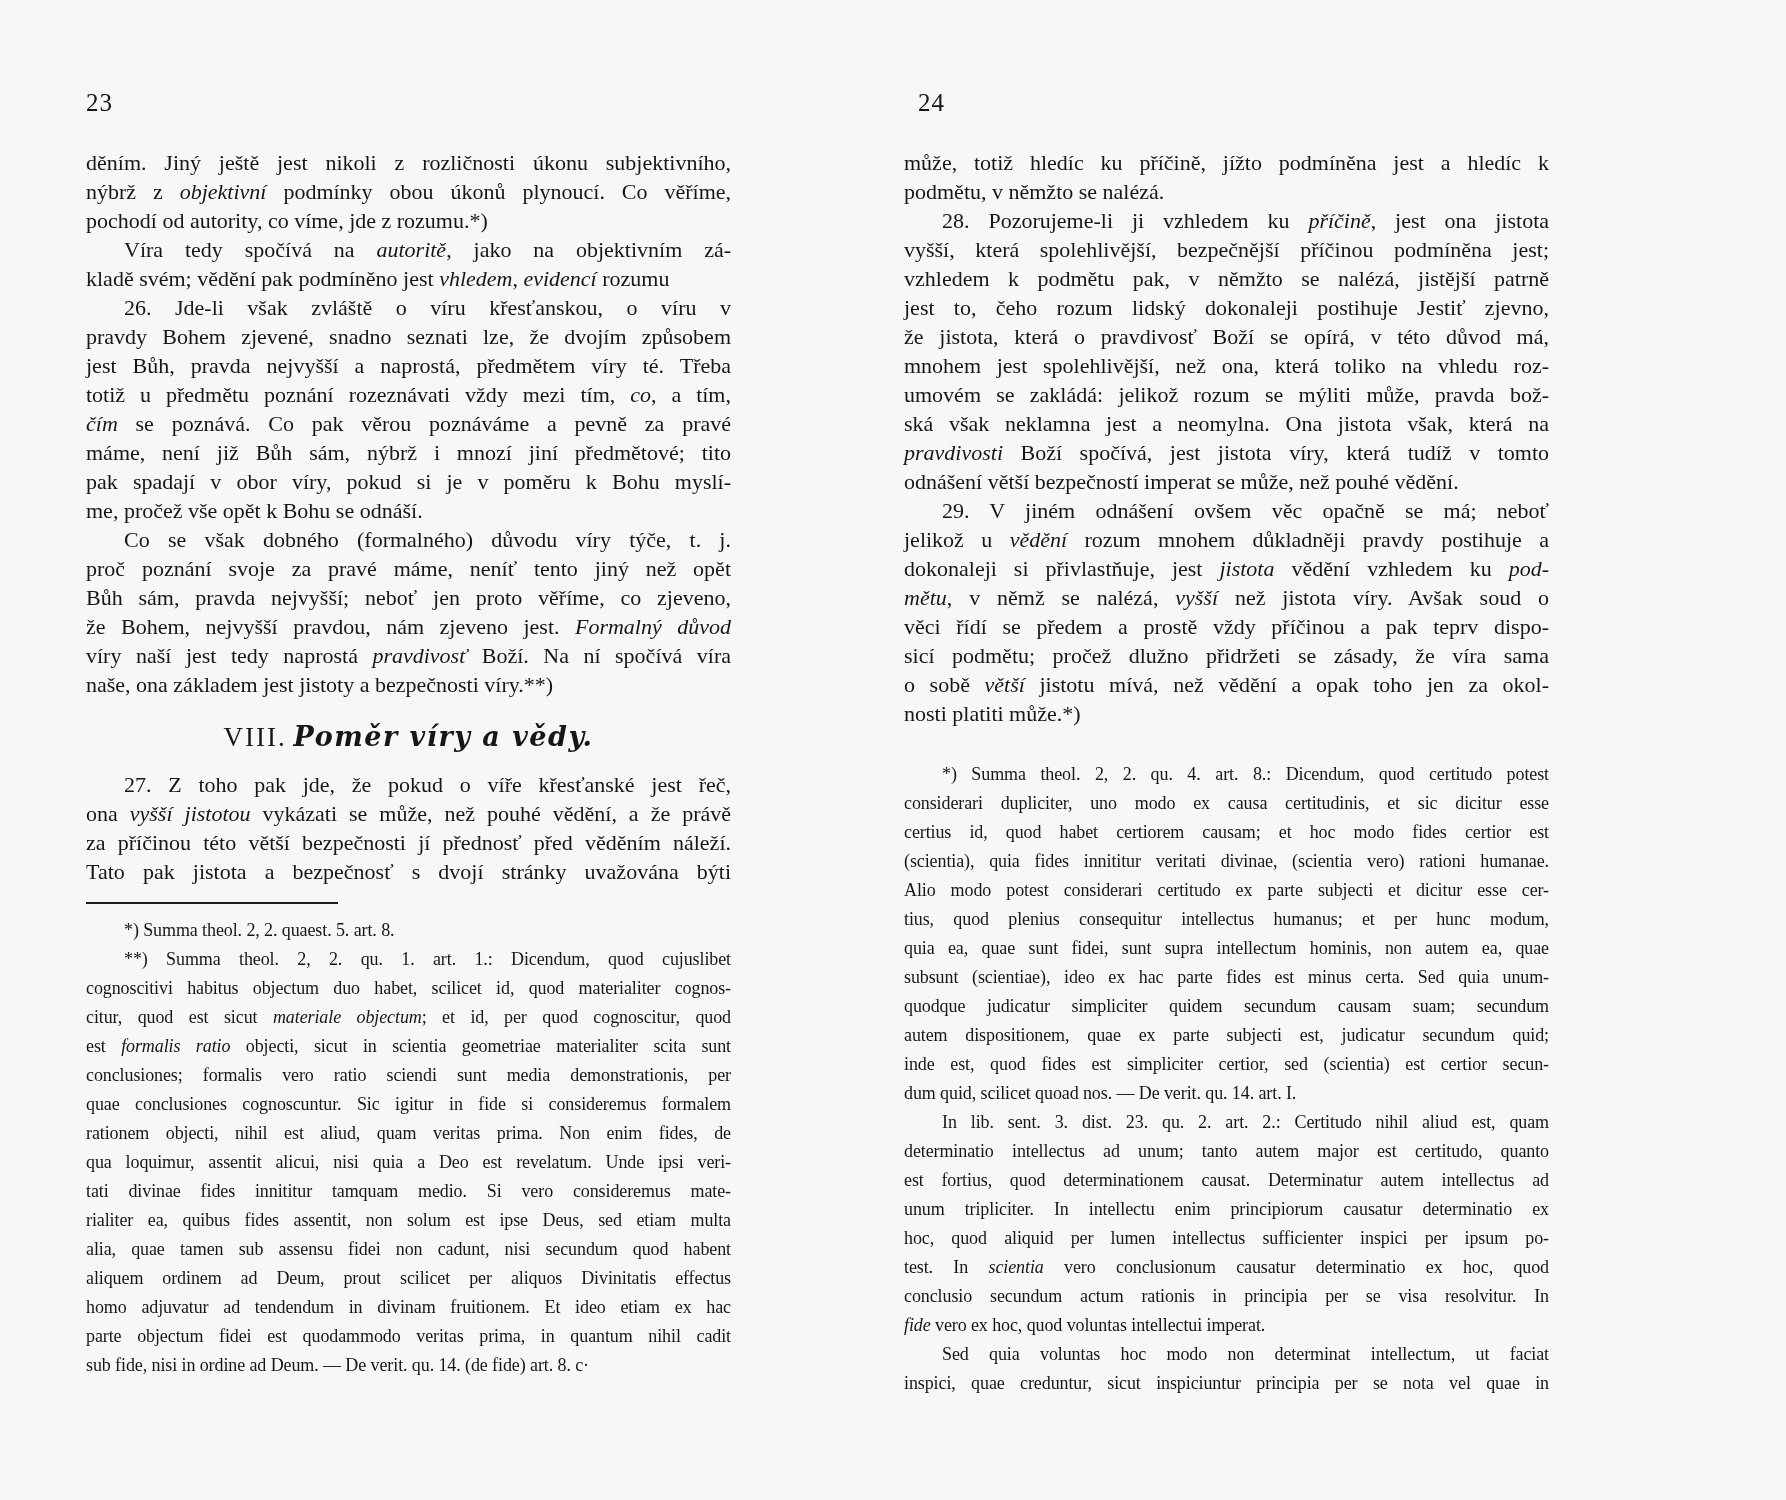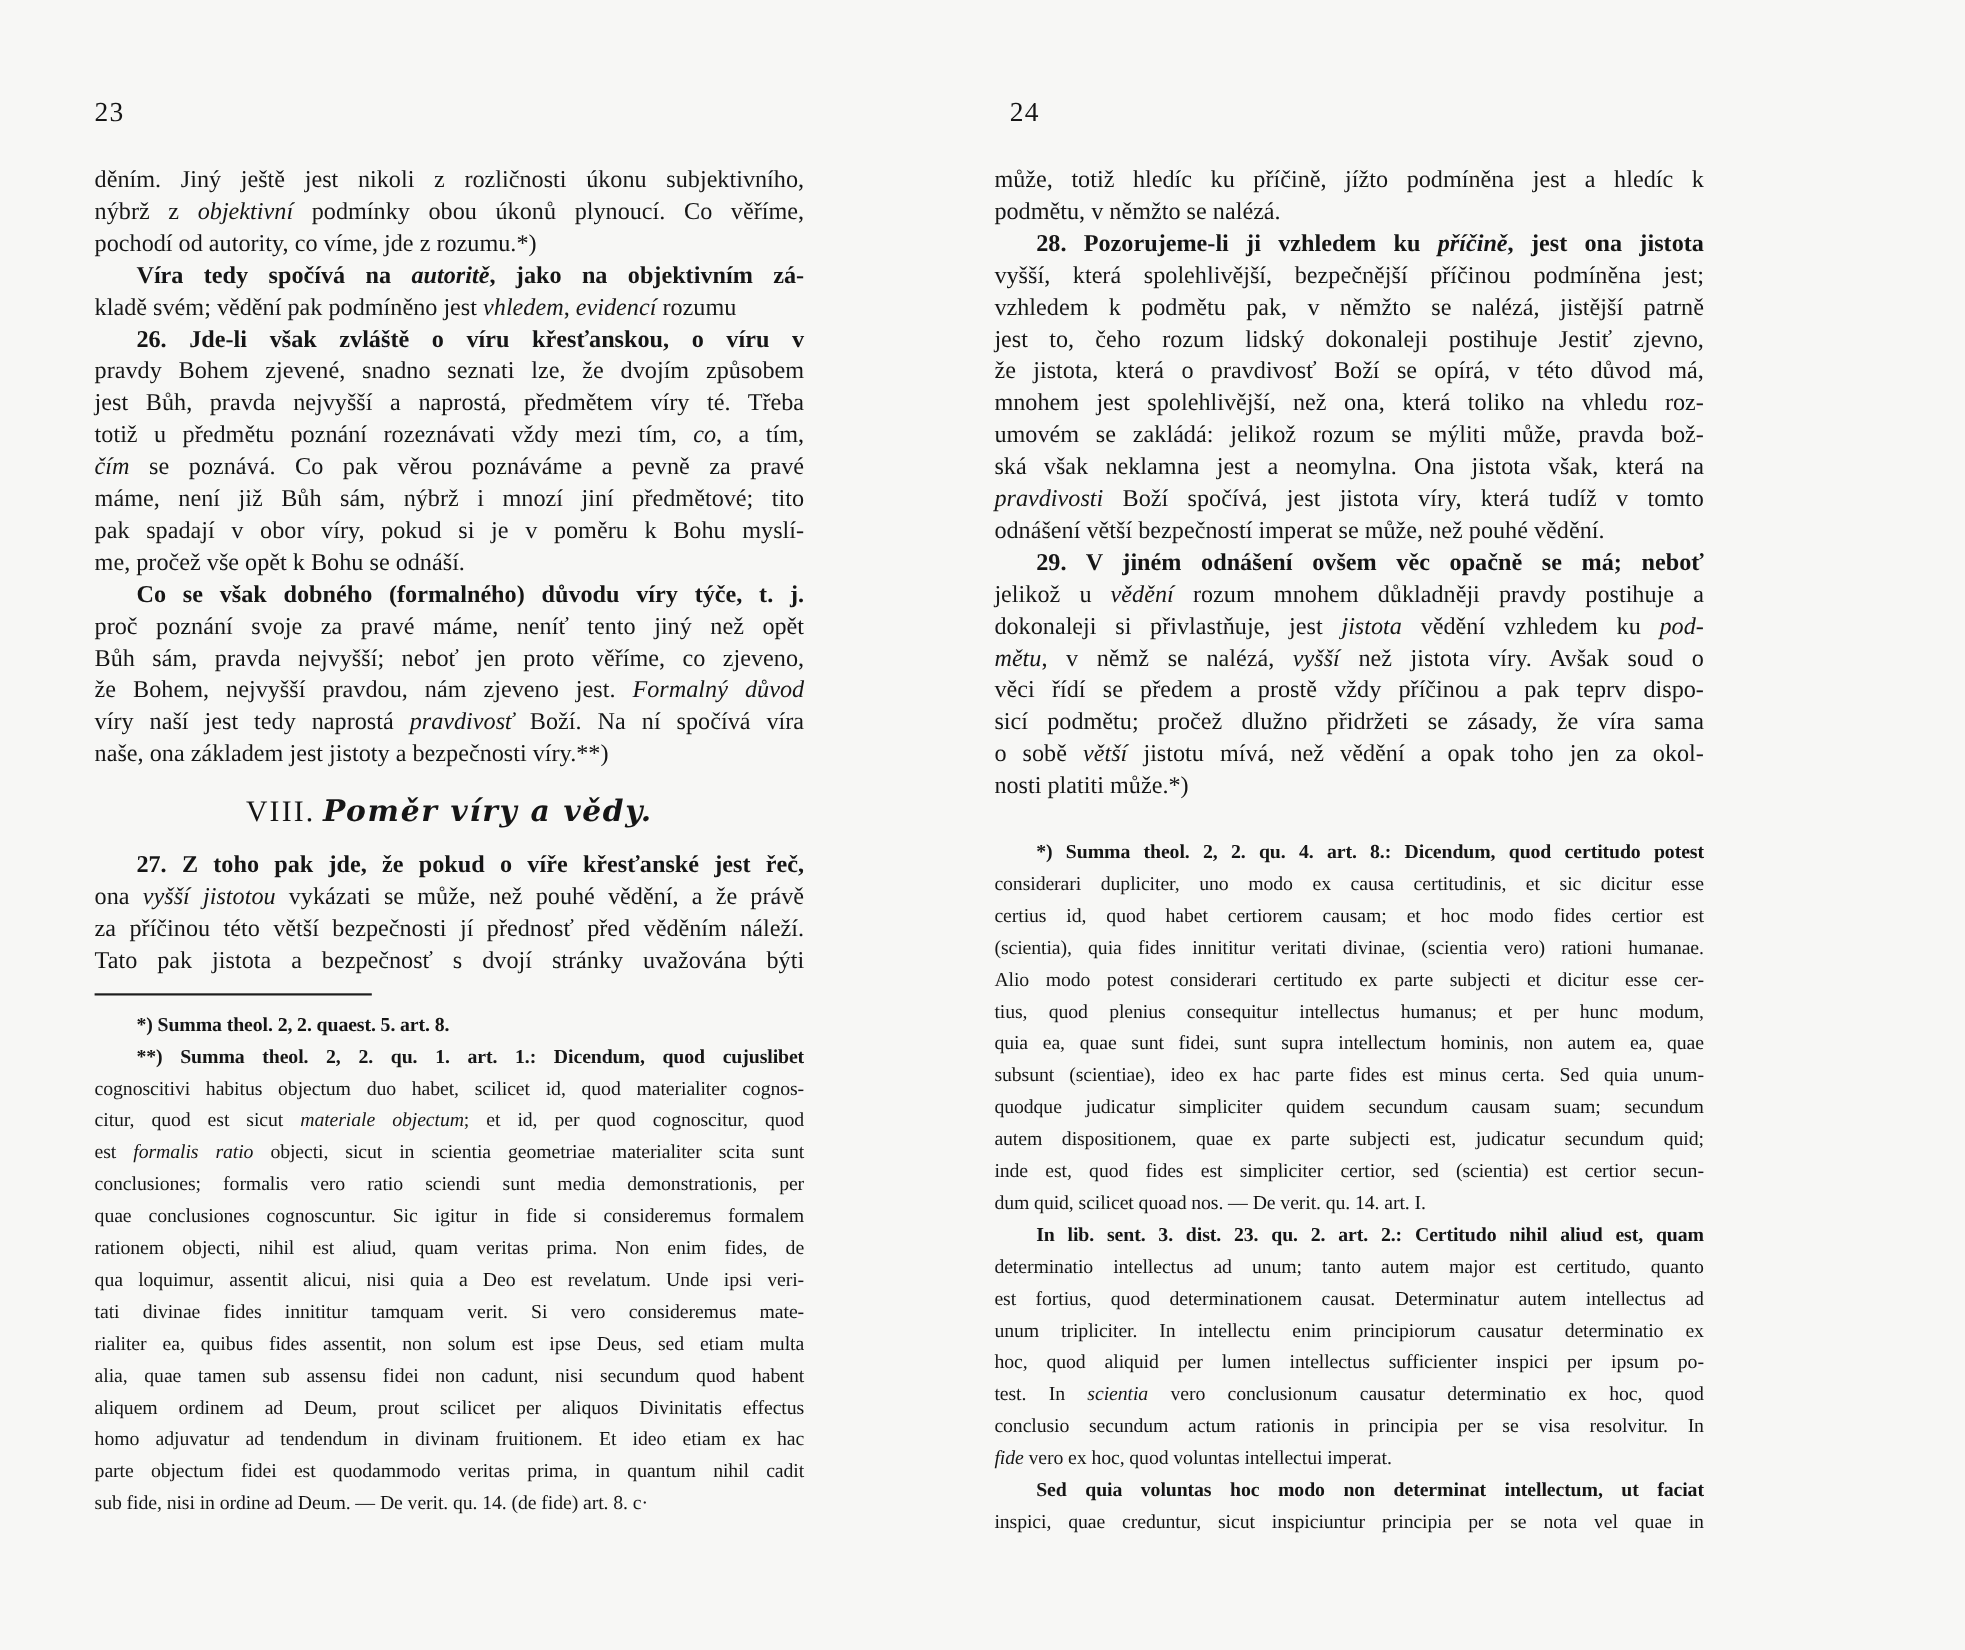--- a/index.html
+++ b/index.html
@@ -18,21 +18,21 @@
   .pageno {
     font-size:25px; line-height:30px; margin-bottom:30px;
     letter-spacing:1px;
   }
   #left-col  .pageno { padding-right:14px; }
   #right-col .pageno { text-align:left;  padding-left:14px; }
 
   .body-text { font-size:22px; line-height:29px; }
   .line { text-align:justify; text-align-last:justify; white-space:normal; }
   .line.last { text-align-last:left; }
-  .line.ind  { text-indent:38px;font-weight:bold; }
+  .line.ind  { text-indent:38px; }
 
   .section-heading {
     text-align:center;
     margin:20px 0 15px 0;
     font-size:27px; line-height:36px;
   }
   .head-num { font-style:normal; letter-spacing:2px; }
   .head-script {
     font-family:"DejaVu Serif", serif;
     font-style:italic; font-weight:bold;
@@ -89,21 +89,21 @@
   <div class="footnotes">
       <div class="line ind last">*) Summa theol. 2, 2. quaest. 5. art. 8.</div>
       <div class="line ind">**) Summa theol. 2, 2. qu. 1. art. 1.: Dicendum, quod cujuslibet</div>
       <div class="line">cognoscitivi habitus objectum duo habet, scilicet id, quod materialiter cognos-</div>
       <div class="line">citur, quod est sicut <i>materiale objectum</i>; et id, per quod cognoscitur, quod</div>
       <div class="line">est <i>formalis ratio</i> objecti, sicut in scientia geometriae materialiter scita sunt</div>
       <div class="line">conclusiones; formalis vero ratio sciendi sunt media demonstrationis, per</div>
       <div class="line">quae conclusiones cognoscuntur. Sic igitur in fide si consideremus formalem</div>
       <div class="line">rationem objecti, nihil est aliud, quam veritas prima. Non enim fides, de</div>
       <div class="line">qua loquimur, assentit alicui, nisi quia a Deo est revelatum. Unde ipsi veri-</div>
-      <div class="line">tati divinae fides innititur tamquam verit. Si vero consideremus mate-</div>
+      <div class="line">tati divinae fides innititur tamquam medio. Si vero consideremus mate-</div>
       <div class="line">rialiter ea, quibus fides assentit, non solum est ipse Deus, sed etiam multa</div>
       <div class="line">alia, quae tamen sub assensu fidei non cadunt, nisi secundum quod habent</div>
       <div class="line">aliquem ordinem ad Deum, prout scilicet per aliquos Divinitatis effectus</div>
       <div class="line">homo adjuvatur ad tendendum in divinam fruitionem. Et ideo etiam ex hac</div>
       <div class="line">parte objectum fidei est quodammodo veritas prima, in quantum nihil cadit</div>
       <div class="line last">sub fide, nisi in ordine ad Deum. — De verit. qu. 14. (de fide) art. 8. c·</div>
     </div>
 </div>
 
 <div class="page-col" id="right-col">

